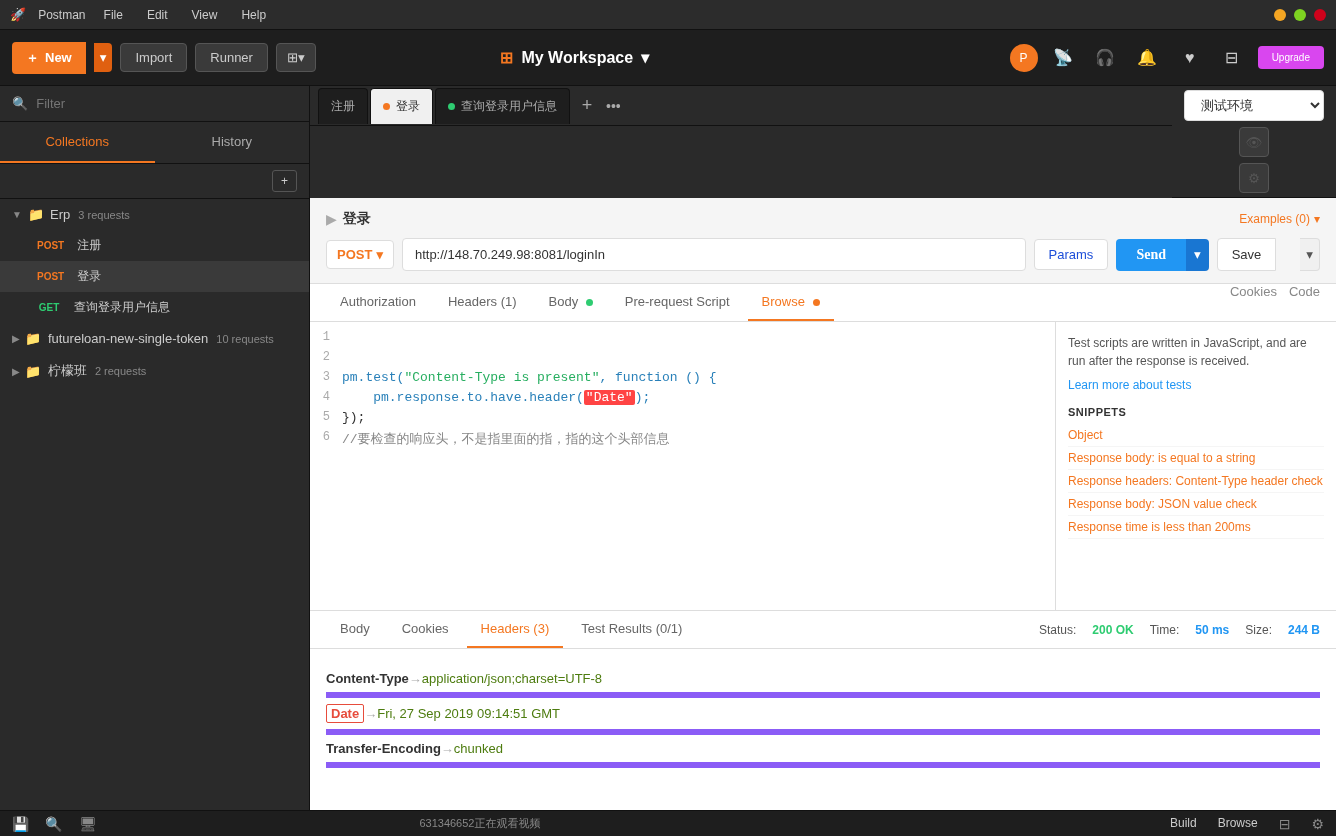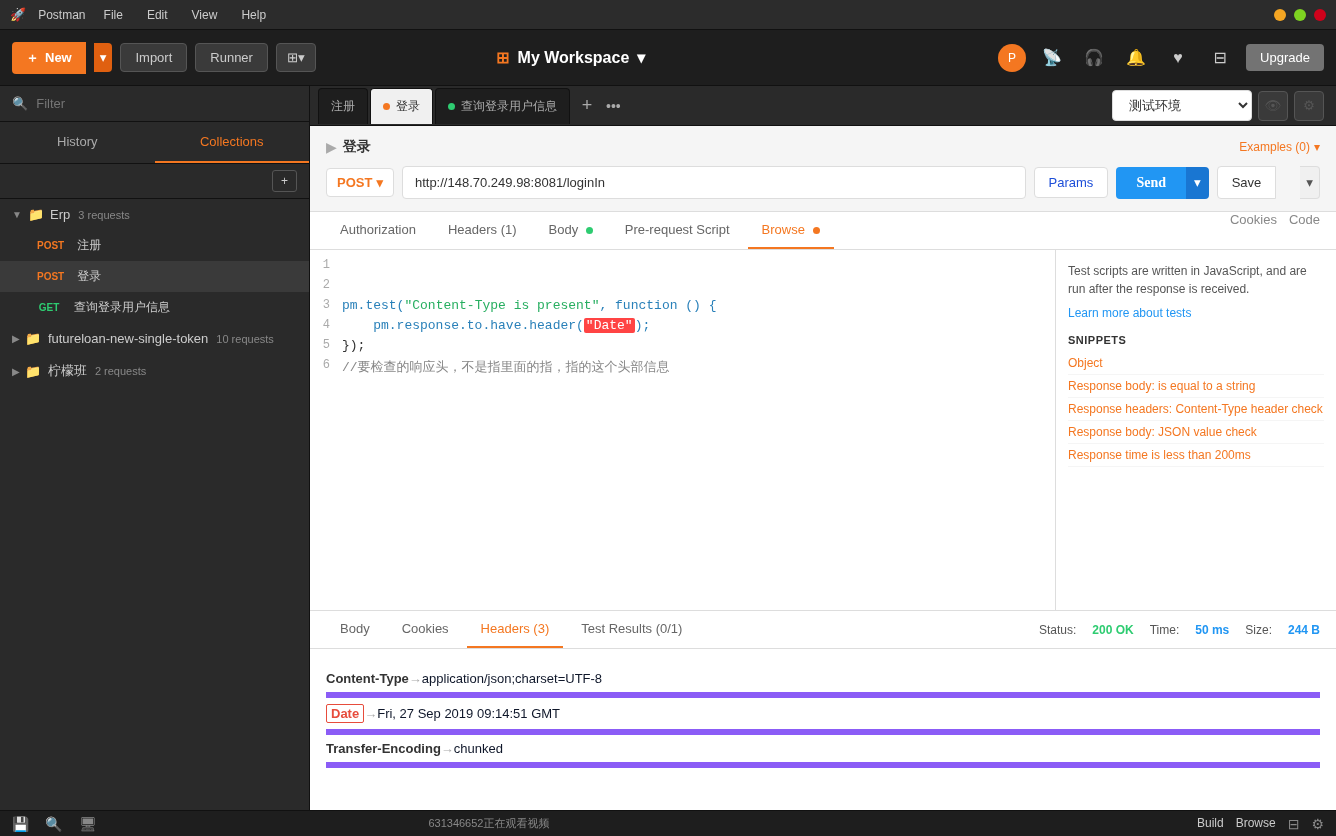--- a/index.html
+++ b/index.html
@@ -74,21 +74,21 @@
       gap: 8px;
       font-size: 16px;
       color: #fff;
       font-weight: 600;
       cursor: pointer;
     }
     .workspace-title .grid-icon { color: #f47721; }
     .toolbar-right { display: flex; align-items: center; gap: 10px; margin-left: auto; }
     .toolbar-icon { width: 32px; height: 32px; background: transparent; border: none; color: #ccc; cursor: pointer; display: flex; align-items: center; justify-content: center; font-size: 16px; border-radius: 50%; }
     .avatar { width: 28px; height: 28px; border-radius: 50%; background: #f47721; display: flex; align-items: center; justify-content: center; font-size: 12px; color: #fff; }
-    .btn-upgrade { background: #737373; color: #fff; border: none; border-radius: 4px; padding: 6px 14px; cursor: pointer; font-size: 13px; }
+    .btn-upgrade { background: #d946ef; color: #fff; border: none; border-radius: 4px; padding: 6px 14px; cursor: pointer; font-size: 10px; }
 
     
     #layout { display: flex; height: calc(836px - 30px - 56px - 26px); }
 
     
     #sidebar {
       width: 310px;
       background: #2a2a2a;
       border-right: 1px solid #111;
       display: flex;
@@ -379,37 +379,37 @@
     
     #response-body {
       padding: 16px;
       overflow-y: auto;
       font-size: 13px;
       color: #333;
     }
     .header-row { display: flex; align-items: center; padding: 6px 0; border-bottom: 6px solid #8b5cf6; }
     .header-key { font-weight: 600; color: #333; }
     .header-arrow { color: #aaa; }
-    .header-val { color: #0f172a; }
+    .header-val { color: #4d7c0f; }
     .header-key-highlight { font-weight: 700; color: #e74c3c; border: 1.5px solid #e74c3c; padding: 1px 4px; border-radius: 2px; }
 
     
     #bottom-bar {
       height: 26px;
       background: #1e1e1e;
       display: flex;
       align-items: center;
       padding: 0 12px;
       gap: 16px;
       font-size: 11px;
       color: #888;
       border-top: 1px solid #111;
     }
     .bottom-center { margin: 0 auto; color: #888; }
-    .bottom-right { margin-left: auto; display: flex; gap: 12px; }
+    .bottom-right { margin-left: auto; display: flex; gap: 21px; }
     .bottom-btn { color: #ccc; cursor: pointer; font-size: 12px; }
     .bottom-icon { font-size: 14px; cursor: pointer; color: #888; }
 
     
     #panels-area { display: flex; flex-direction: column; flex: 1; overflow: hidden; }
     #top-panels { display: flex; flex: 1; overflow: hidden; min-height: 0; }
     #bottom-panels { height: 200px; border-top: 1px solid #ddd; display: flex; flex-direction: column; background: #fff; overflow: hidden; }
 
     .env-select {
       background: #fff;
@@ -486,22 +486,22 @@
 </div>
 
 <div id="layout">
 
   <div id="sidebar">
     <div id="sidebar-search">
       <span>🔍</span>
       <input type="text" placeholder="Filter" style="">
     </div>
     <div class="sidebar-tabs">
+      <div class="sidebar-tab active">Collections</div>
       <div class="sidebar-tab">History</div>
-      <div class="sidebar-tab active">Collections</div>
     </div>
     <div class="sidebar-actions">
       <button class="sidebar-new-btn">
         <span>+</span>
       </button>
     </div>
 
     <div class="collection-group">
       <div class="collection-header">
         <span class="collection-arrow">▼</span>
@@ -553,21 +553,21 @@
           <span class="tab-dot dot-orange"></span>
           <span>登录</span>
         </div>
         <div class="req-tab">
           <span class="tab-dot dot-green"></span>
           <span>查询登录用户信息</span>
         </div>
         <button class="tab-plus">+</button>
         <span class="tab-more">•••</span>
       </div>
-      <div id="env-bar" style="background:#2a2a2a; padding: 4px 12px; display:flex; align-items:center; gap:6px; border-bottom:1px solid #111;">
+      <div id="env-bar" style="background:#2a2a2a; padding: 4px 12px; display:flex; align-items:center; gap:6px; border-bottom:1px solid #111;flex-direction:column;">
         <select class="env-select">
           <option>测试环境</option>
         </select>
         <button class="env-icon-btn" style="background:#3a3a3a; border:1px solid #555;">👁</button>
         <button class="env-icon-btn" style="background:#3a3a3a; border:1px solid #555;">⚙</button>
       </div>
     </div>
 
     <div id="panels-area">
 

